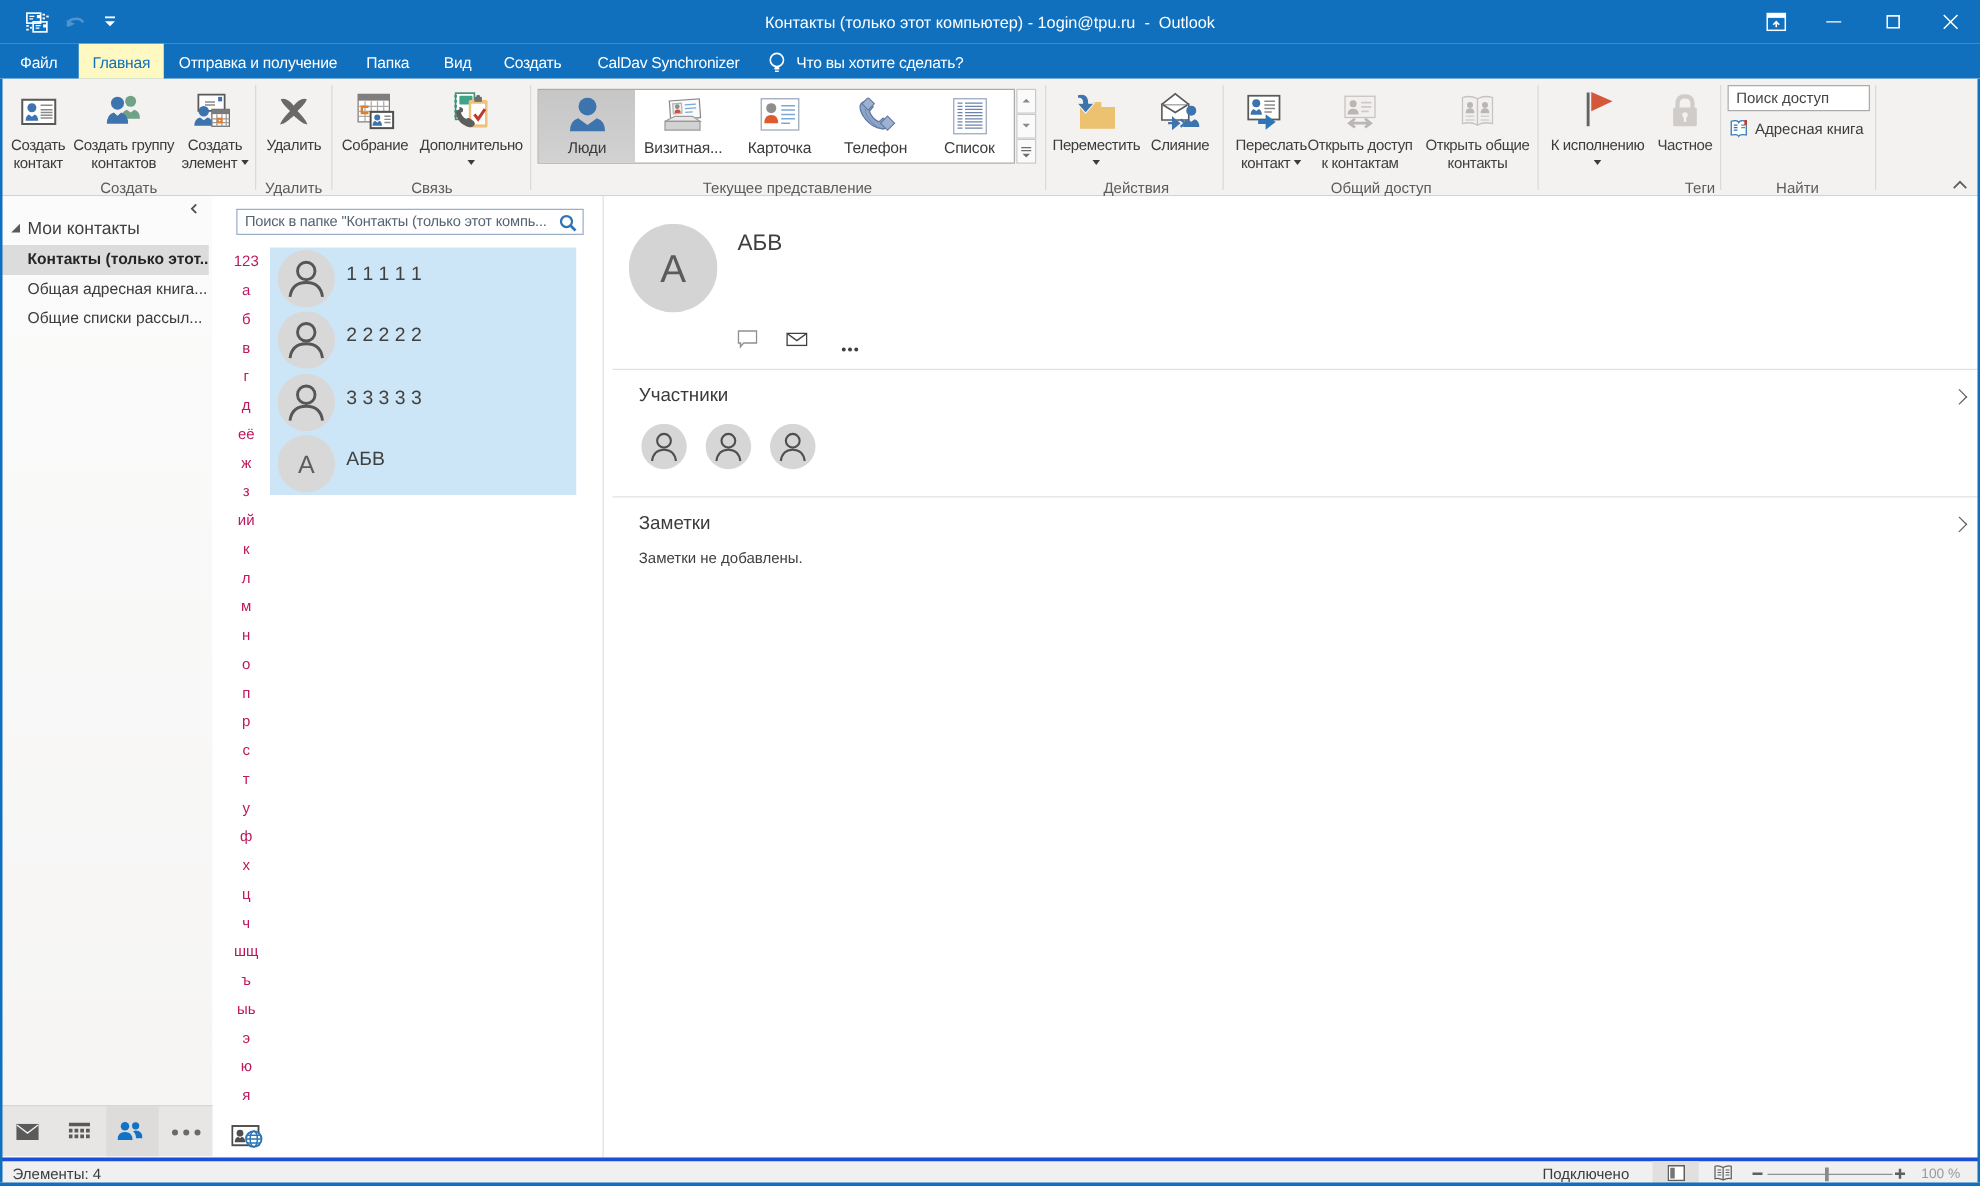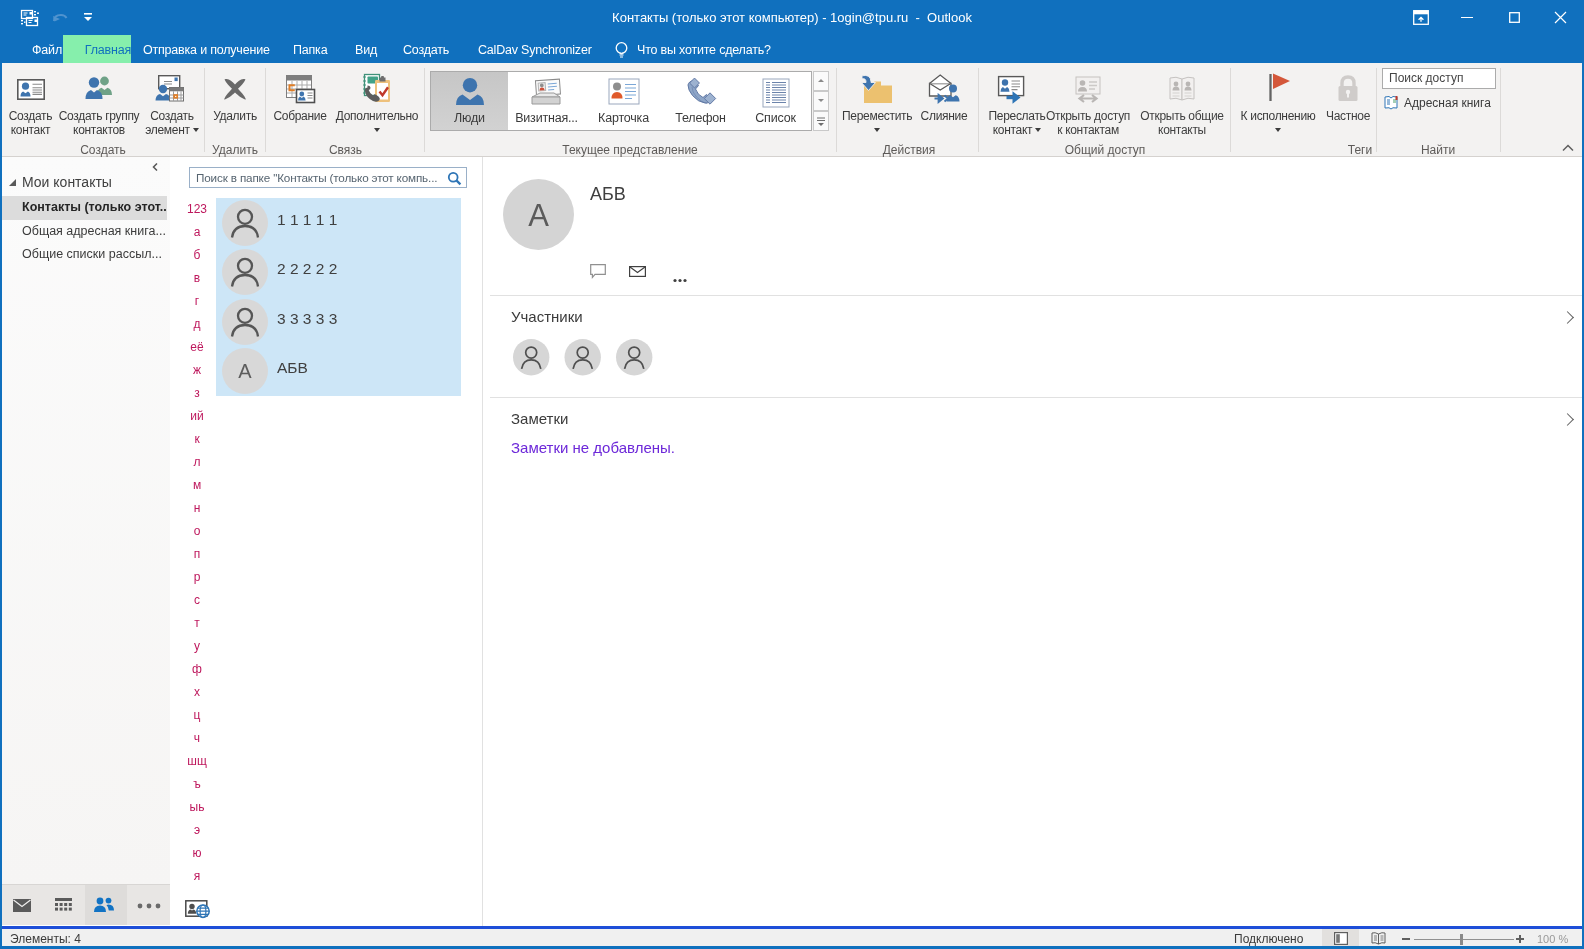--- a/index.html
+++ b/index.html
@@ -7,22 +7,22 @@
   body { font-family:"Liberation Sans", sans-serif; }
   #app { position:absolute; left:0; top:0; width:1584px; height:949px; background:#fff; }
   .abs { position:absolute; }
 
   
   #titlebar { left:0; top:0; width:1584px; height:35px; background:#1070BE; }
   #titletext { width:100%; top:10px; text-align:center; color:#fff; font-size:13px; }
 
   
   #tabrow { left:0; top:35px; width:1584px; height:28px; background:#1070BE; color:#fff; font-size:12.5px; letter-spacing:-0.2px; }
-  .tab { position:absolute; top:0; height:28px; line-height:30px; text-align:right; }
-  #tab-active { background:#86efac; color:#1070BE; }
+  .tab { position:absolute; top:0; height:28px; line-height:30px; text-align:center; }
+  #tab-active { background:#fef9c3; color:#1070BE; }
 
   
   #ribbon { left:0; top:63px; width:1584px; height:94px; background:#f3f2f1; border-bottom:1px solid #d5d2cf; }
   .rsep { position:absolute; top:5px; height:84px; width:1px; background:#dcdad8; }
   .rbtn { position:absolute; top:2px; height:88px; text-align:center; color:#3b3b3b; font-size:12px; }
   .rbtn .ric { position:absolute; left:0; right:0; top:8px; height:32px; }
   .rbtn .rlab { position:absolute; left:0; right:0; top:44px; line-height:14px; white-space:nowrap; letter-spacing:-0.3px; }
   .rbtn.dis { color:#404040; }
   .grplab { position:absolute; top:80px; height:14px; line-height:14px; font-size:12px; color:#5d5a58; text-align:center; }
   .dda { display:inline-block; width:0; height:0; border-left:3.5px solid transparent; border-right:3.5px solid transparent; border-top:4px solid #3b3b3b; vertical-align:2px; }
@@ -532,21 +532,21 @@
     </g>
     <g transform="translate(103,0)">
       <circle cx="18.2" cy="18.2" r="18.2" fill="#d6d6d6"></circle>
         <circle cx="18.2" cy="13.6" r="5.5" fill="none" stroke="#4f4f4f" stroke-width="1.7"></circle>
         <path d="M8.6 29.8 q1.4-9 9.6-9 q8.2 0 9.6 9" fill="none" stroke="#4f4f4f" stroke-width="1.7"></path>
     </g>
   </svg>
   <div class="sect-line" style="top:397px"></div>
   <div class="abs" style="left:511px;top:410px;font-size:15px;color:#3b3b3b">Заметки</div>
   <div class="chev" style="left:1563px;top:415px"></div>
-  <div class="abs" style="left:511px;top:439px;font-size:15px;color:#6d28d9">Заметки не добавлены.</div>
+  <div class="abs" style="left:511px;top:439px;font-size:12px;color:#404040">Заметки не добавлены.</div>
 
   <div id="navrow" class="abs">
     <div class="navtile" style="left:85px;background:#dedcda"></div>
     <svg class="abs" style="left:13px;top:14px" width="18" height="13" viewBox="0 0 18 13">
         <rect width="18" height="13" fill="#5a5a5a"></rect>
         <path d="M0.5 1 l8.5 6.5 l8.5-6.5" stroke="#f0efee" stroke-width="1.2" fill="none"></path>
       </svg>
     <svg class="abs" style="left:55px;top:13px" width="17" height="15" viewBox="0 0 17 15">
         <g fill="#5a5a5a">
           <rect x="0" y="0" width="17" height="3"></rect>

